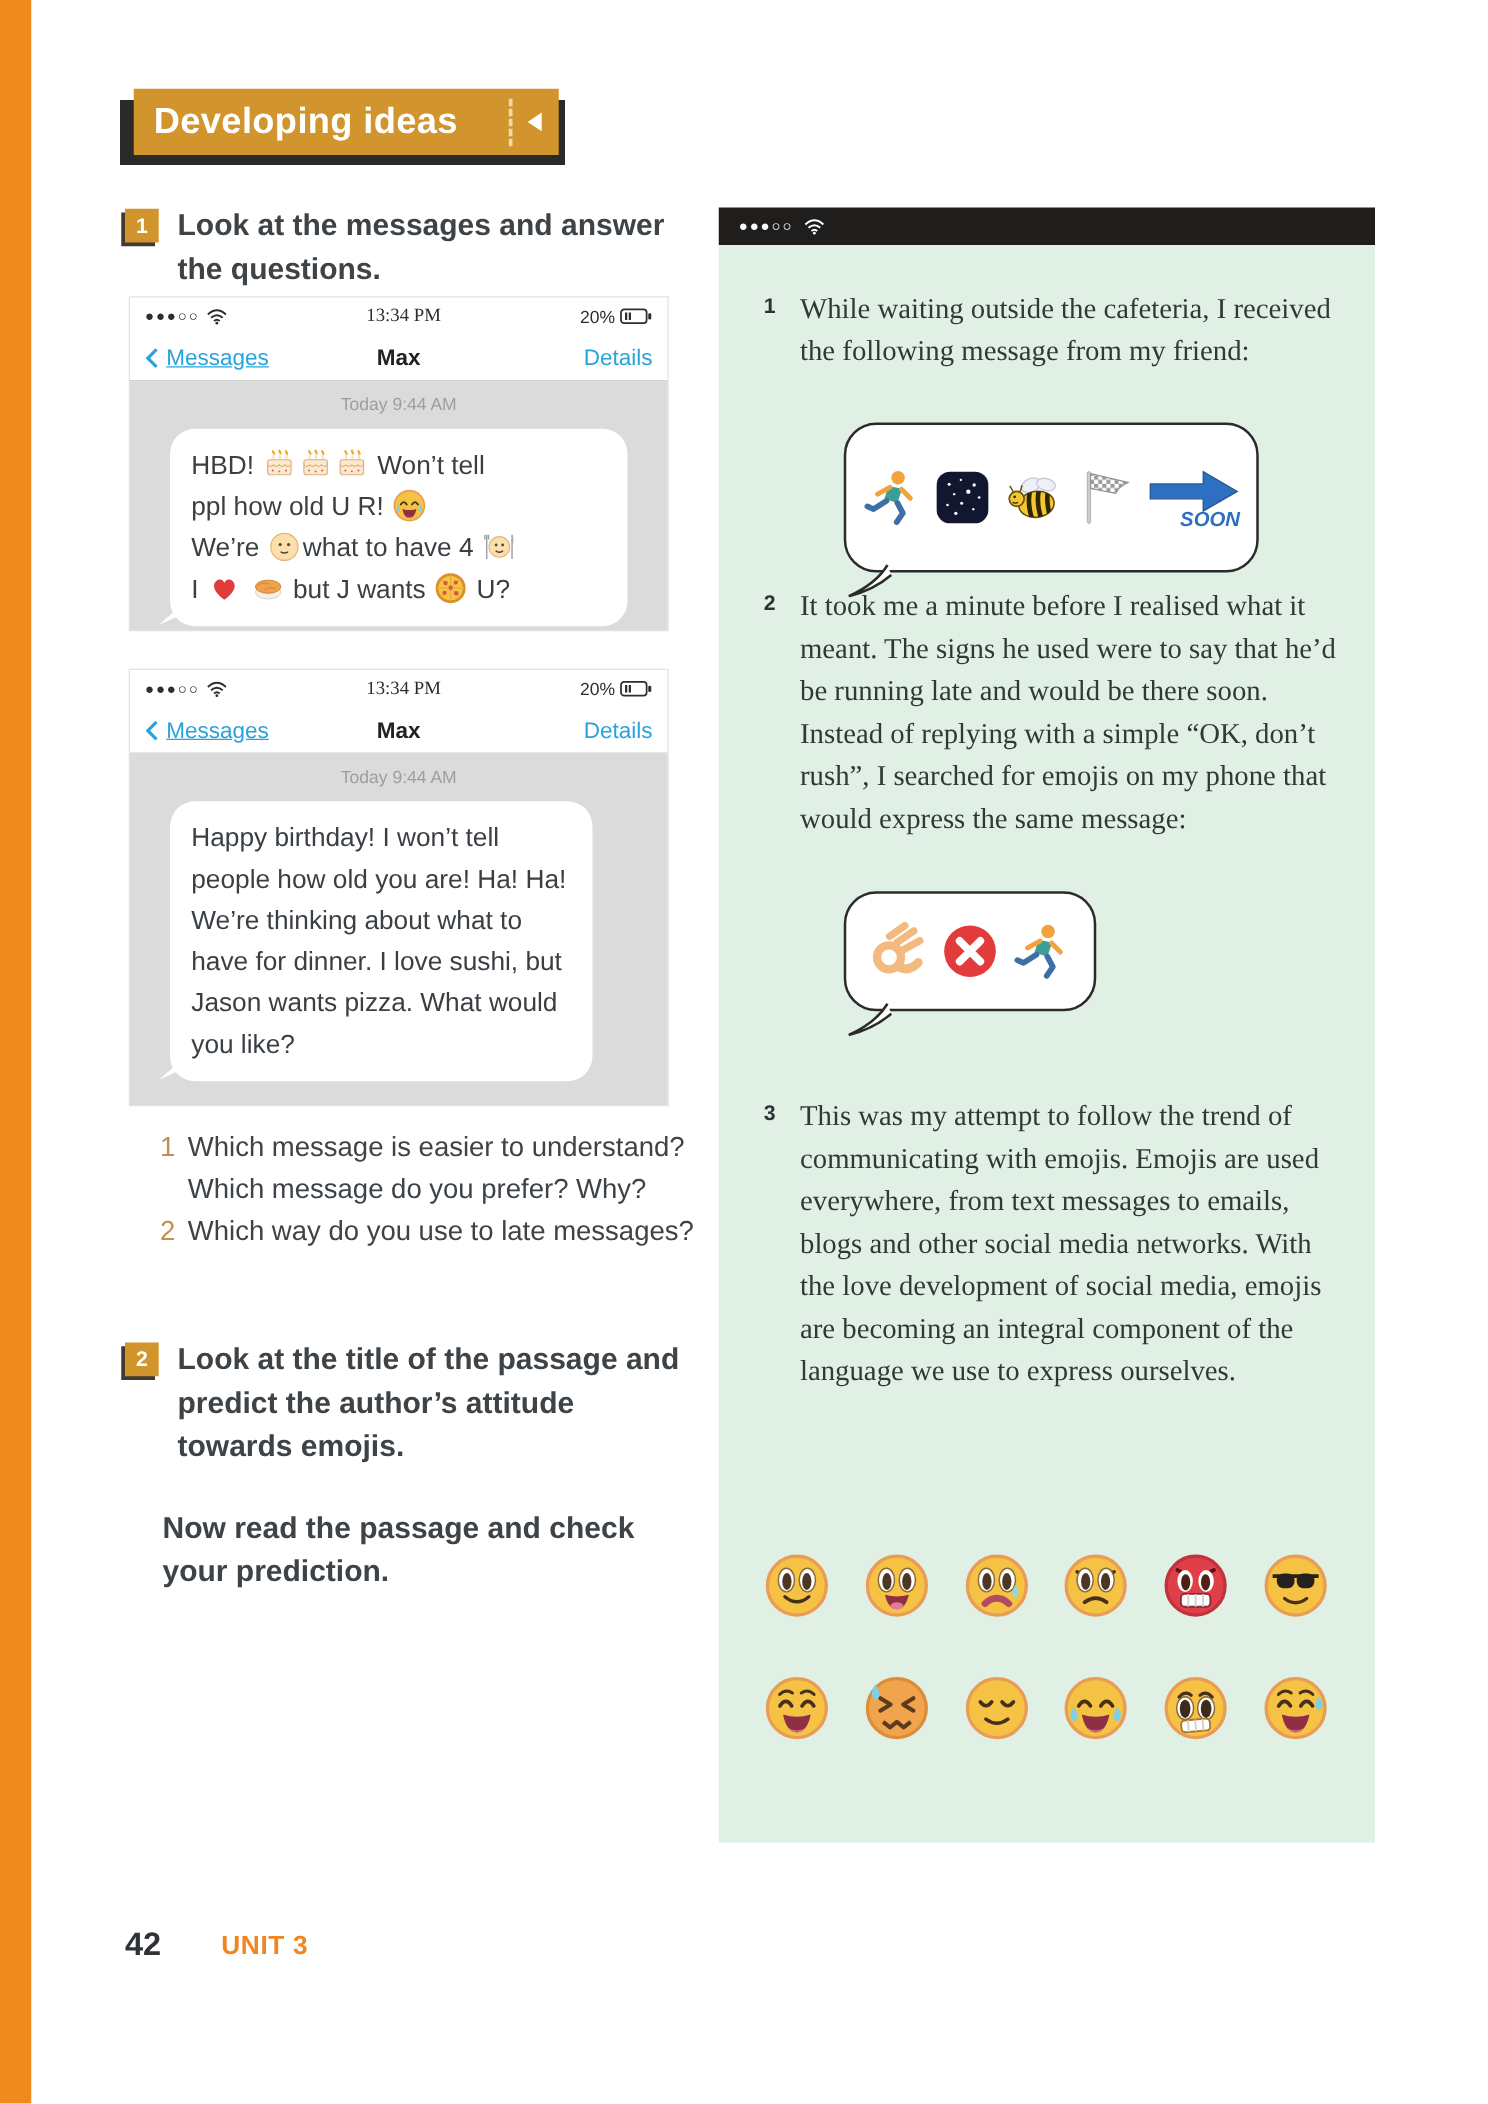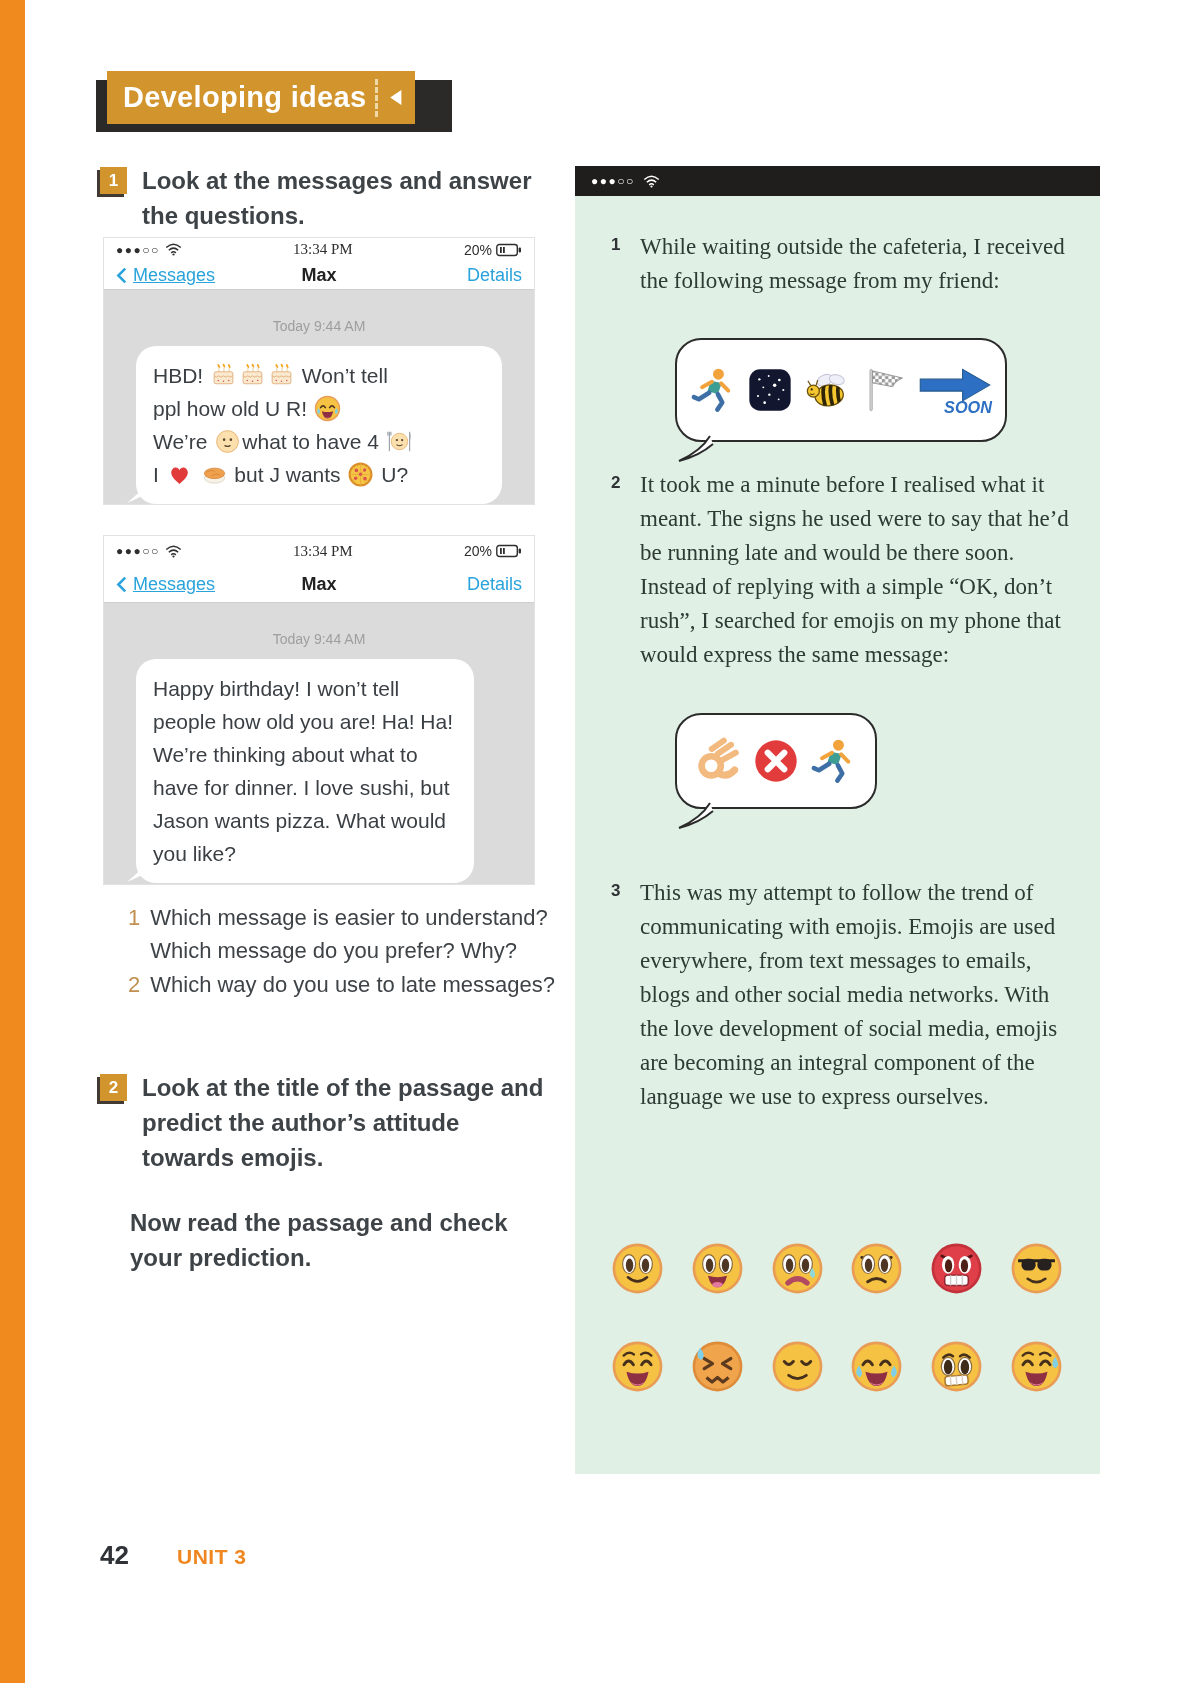--- a/index.html
+++ b/index.html
@@ -2,21 +2,21 @@
 <html><head>
 <meta charset="utf-8">
 <style>
   html,body{margin:0;padding:0;background:#fff;}
   .page{position:relative;width:1190px;height:1683px;background:#fff;overflow:hidden;
         font-family:"Liberation Sans",sans-serif;}
   .left-strip{position:absolute;left:0;top:0;width:25px;height:1683px;background:#F08A1E;}
 
   
   .hdr-shadow{position:absolute;left:96px;top:80px;width:356px;height:52px;background:#2B2A28;}
-  .hdr{position:absolute;left:107px;top:71px;width:308px;height:53px;background:#D2942D;
+  .hdr{position:absolute;left:107px;top:71px;width:340px;height:53px;background:#D2942D;
        display:flex;align-items:center;padding:0 12px 0 16px;box-sizing:border-box;}
   .hdr-title{color:#fff;font-weight:bold;font-size:29px;letter-spacing:.3px;flex:1;}
   .hdr-sep{height:38px;border-left:3px dashed #EFD9A8;margin:0 10px 0 4px;}
   .hdr-arrow{width:15px;height:17px;display:inline-flex;}
   .hdr-arrow svg{width:100%;height:100%;}
 
   
   .ex-head{position:absolute;left:100px;display:flex;gap:15px;width:445px;}
   .badge{width:27px;height:27px;background:#D2942D;box-shadow:-3px 3px 0 #403A32;color:#fff;
          font-weight:bold;font-size:17px;display:flex;align-items:center;justify-content:center;
@@ -33,21 +33,21 @@
   .p-wifi svg,.p-batt-icon svg,.chev svg{width:100%;height:100%;display:block;}
   .p-time{flex:1;text-align:center;font-size:15px;font-family:Liberation Serif, serif;}
   .p-batt{display:flex;align-items:center;gap:4px;font-size:14px;}
   .p-batt-icon{width:26px;height:14px;color:#2E2E2E;}
   .p-nav{height:36px;display:flex;align-items:center;padding:0 12px;border-bottom:1px solid #CFCFCF;}
   .p-back{display:flex;align-items:center;gap:6px;color:#29A3DB;font-size:18px;flex:1;text-decoration:underline;}
   .chev{width:11px;height:17px;color:#29A3DB;}
   .p-title{font-size:18px;font-weight:bold;color:#222;text-align:center;flex:1;}
   .p-details{color:#29A3DB;font-size:18px;flex:1;text-align:right;}
   .p-body{background:#DBDBDB;flex:1;position:relative;}
-  .p-ts{text-align:center;font-size:14px;color:#9E9E9E;padding-top:28px;}
+  .p-ts{text-align:center;font-size:14px;color:#9E9E9E;padding-top:10px;}
   .p-bubble{position:relative;margin:12px 32px 0 32px;background:#fff;border-radius:20px;
             padding:13px 17px;font-size:21px;line-height:33px;color:#3A3F44;}
   .p-bubble::before{content:"";position:absolute;left:-9px;bottom:1px;width:24px;height:21px;
             background:#fff;clip-path:polygon(100% 0,0 100%,100% 48%);}
   .p-bubble .emoji{display:inline-block;width:27px;height:27px;vertical-align:-6px;margin:0 1px;}
   .emoji svg{width:100%;height:100%;display:block;}
 
   
   .q{position:absolute;left:128px;display:flex;gap:10px;width:430px;font-size:22px;line-height:33px;color:#3E4347;}
   .q-num{color:#C18F4F;flex:none;}
@@ -269,21 +269,21 @@
         </svg>
     </span>
   </div>
 
   <div class="green-panel" data-name="reading-passage-panel">
     <div class="para" style="top:34px" data-name="passage-paragraph-1">
       <span class="para-num" data-name="paragraph-number">1</span>
       <div class="para-text" data-name="paragraph-text">While waiting outside the cafeteria, I received the following message from my friend:</div>
     </div>
 
-    <div class="sp-bubble" style="left:100px;top:142px;width:332px;height:104px" data-name="emoji-speech-bubble-1">
+    <div class="sp-bubble" style="left:100px;top:142px;width:332px;height:120px" data-name="emoji-speech-bubble-1">
       <span class="sp-tail" data-name="speech-bubble-tail">
         <svg viewBox="0 0 38 27">
             <path d="M33 1 Q24 16 2 26 Q22 21 36 9Z" fill="#fff"></path>
             <path d="M33 1 Q24 16 2 26 Q22 21 36 9" fill="none" stroke="#2B2B2B" stroke-width="2"></path>
           </svg>
       </span>
     <span class="emoji" data-name="runner-emoji">
           <svg viewBox="0 0 44 44">
             <circle cx="27" cy="7.5" r="5" fill="#F2A33C"></circle>
             <path d="M20 13.5 L30 15.5 L26.5 26 L17 23Z" fill="#3E9E93"></path>

